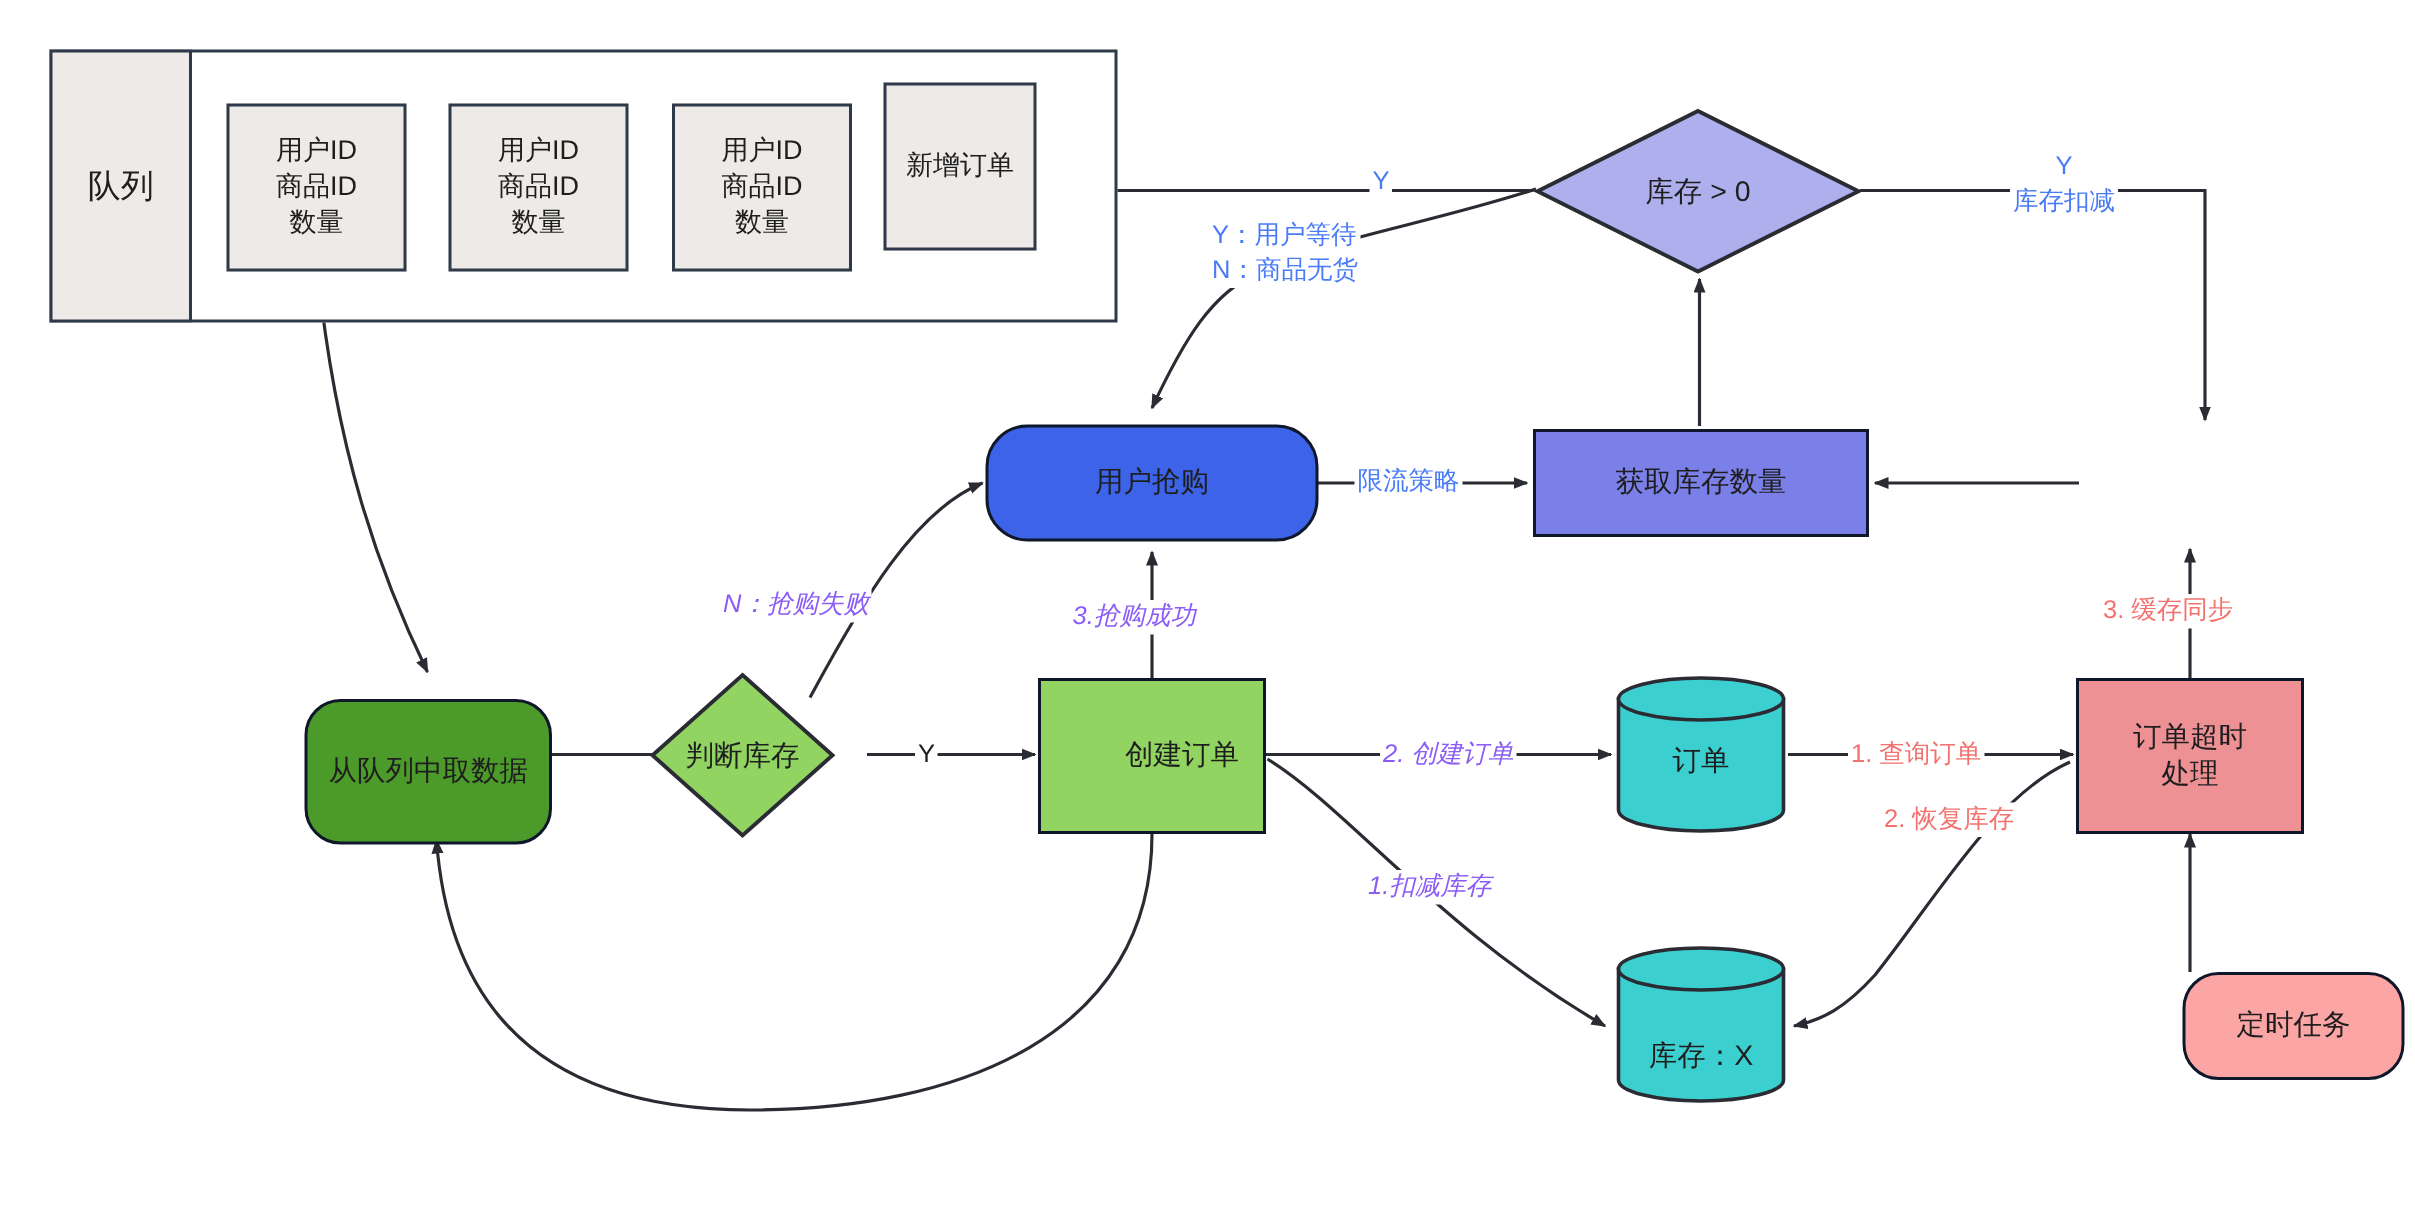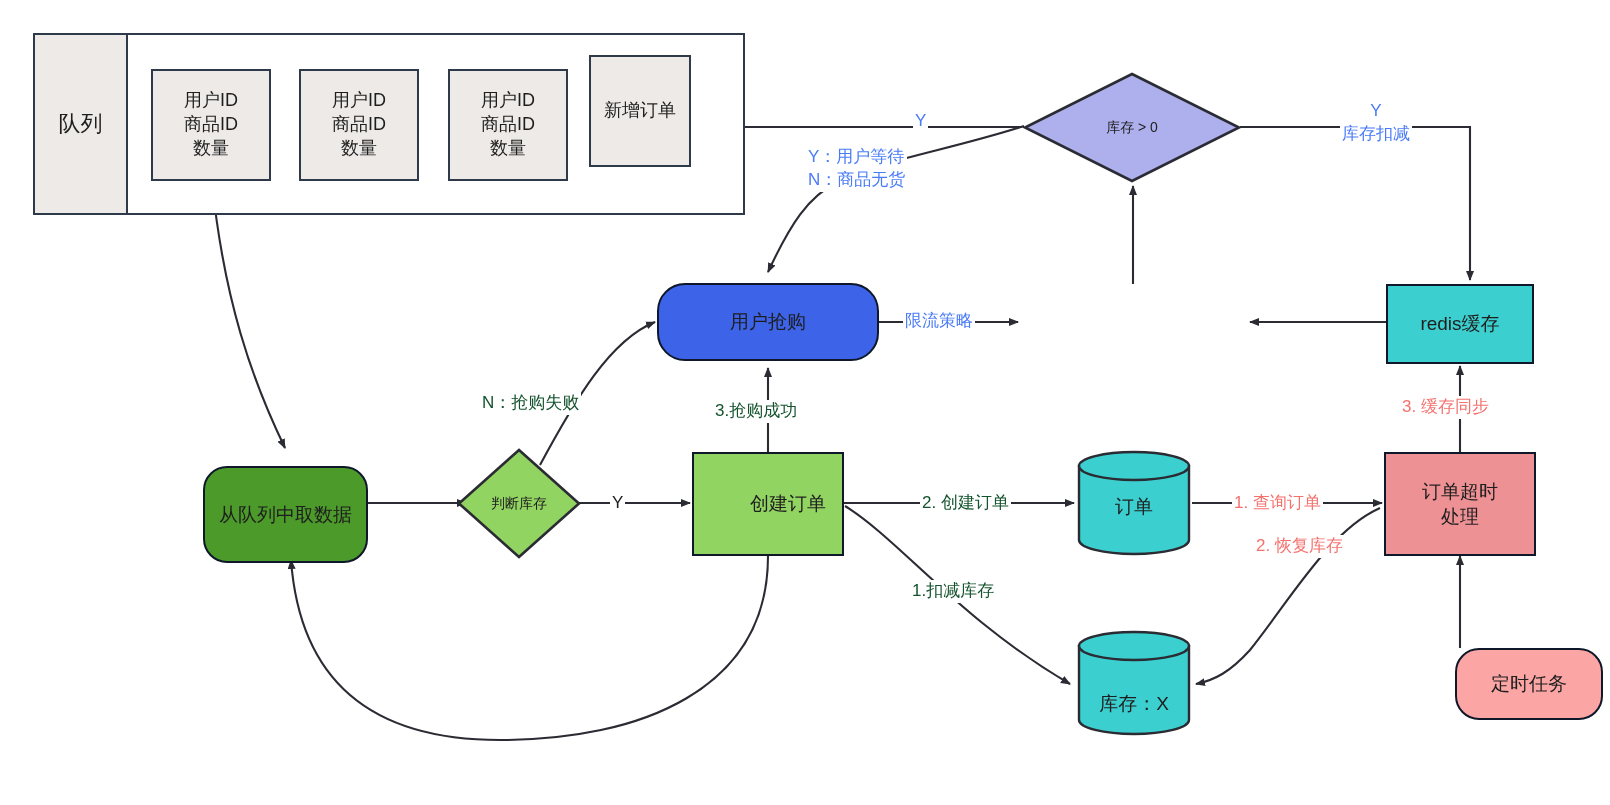--- a/index.html
+++ b/index.html
@@ -64,21 +64,21 @@
   }
   .diamond-shape {
     position: absolute;
     left: 0; top: 0;
     width: 100%;
     height: 100%;
   }
   .diamond-text {
     position: relative;
     z-index: 2;
-    font-size: 14px;
+    font-size: 19px;
     color: #1e1e1e;
     text-align: center;
     white-space: pre-line;
   }
   .cyl {
     position: absolute;
   }
   .cyl svg { position: absolute; left: 0; top: 0; }
   .cyl .cyl-text {
     position: absolute;
@@ -92,21 +92,21 @@
   .edge-label {
     position: absolute;
     font-size: 17px;
     white-space: pre-line;
     line-height: 1.35;
     background: #ffffff;
     padding: 0 2px;
     z-index: 3;
   }
   .lbl-blue { color: #4a7bf7; }
-  .lbl-green { color: #14532d; }
+  .lbl-green { color: #8b5cf6; font-style: italic; }
   .lbl-red { color: #f4726e; }
   .lbl-dark { color: #1e1e1e; }
   .ctr { text-align: center; }
   .lft { text-align: left; }
 </style>
 </head>
 <body>
 
 <div id="canvas">
 
@@ -182,34 +182,34 @@
     <span>新增订单</span>
   </div>
 
   <div class="diamond-wrap" style="left:1022px; top:71px; width:220px; height:113px;">
     <svg class="diamond-shape" viewBox="0 0 220 113">
       <polygon points="110,3 217,56.5 110,110 3,56.5" fill="#aeb0ed" stroke="#2b2b33" stroke-width="2.6"></polygon>
     </svg>
     <span class="diamond-text">库存 &gt; 0</span>
   </div>
 
-  <div class="node rect" style="left:1386px; top:284px; width:148px; height:80px; background:#3ccfcf;">
-    <span>redis缓存</span>
-  </div>
-
+
+  <div class="node rect" style="left:1022px; top:286px; width:224px; height:72px; background:#7b7fe8;">
+    <span>获取库存数量</span>
+  </div>
 
   <div class="node rounded" style="left:657px; top:283px; width:222px; height:78px; background:#3c63e8; border-radius:28px;">
     <span>用户抢购</span>
   </div>
 
   <div class="node rounded" style="left:203px; top:466px; width:165px; height:97px; background:#4c9a2a; border-radius:24px;">
     <span>从队列中取数据</span>
   </div>
 
-  <div class="diamond-wrap" style="left:456px; top:447px; width:126px; height:113px;justify-content:center;">
+  <div class="diamond-wrap" style="left:432px; top:447px; width:126px; height:113px;justify-content:center;">
     <svg class="diamond-shape" viewBox="0 0 126 113">
       <polygon points="63,3 123,56.5 63,110 3,56.5" fill="#92d462" stroke="#2b2b33" stroke-width="2.6"></polygon>
     </svg>
     <span class="diamond-text">判断库存</span>
   </div>
 
   <div class="node rect" style="left:692px; top:452px; width:152px; height:104px; background:#92d462;padding-left:40px;">
     <span>创建订单</span>
   </div>
 

